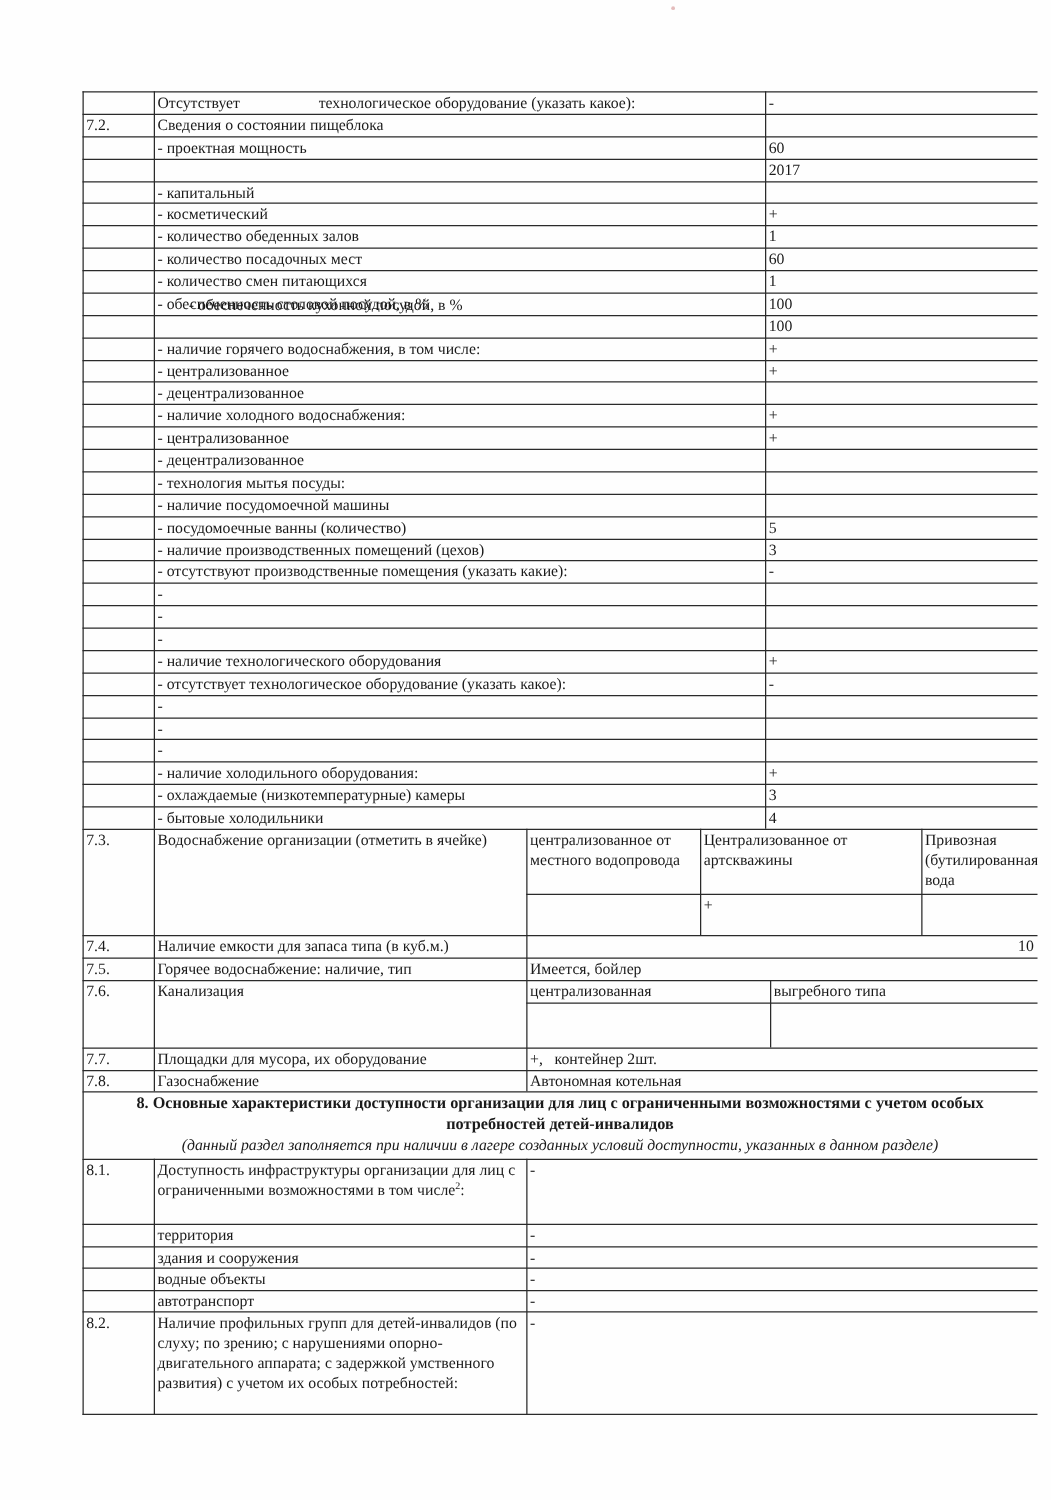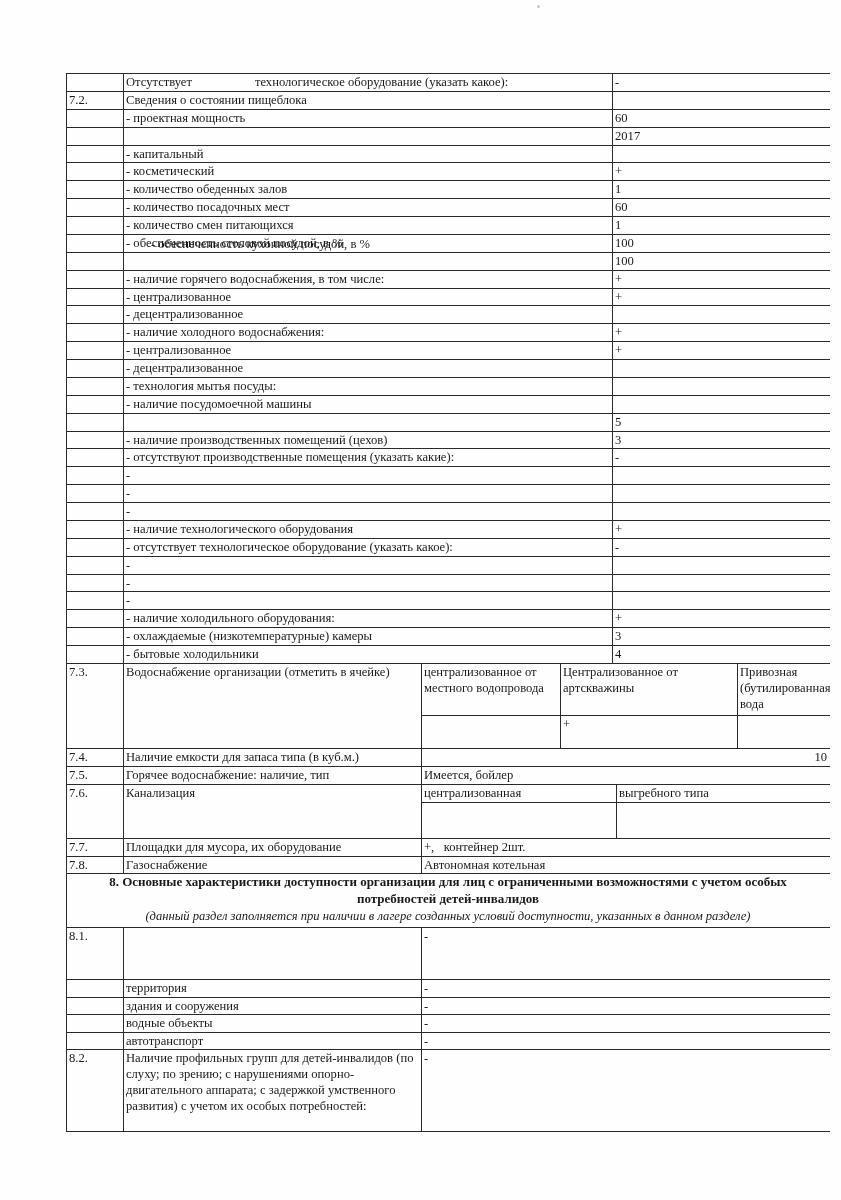--- a/index.html
+++ b/index.html
@@ -91,20 +91,21 @@
     <div class="hline" style="left: 66px; width: 764px; top: 377px;"></div>
     <div class="cell" style="left: 66px; top: 377.939px; width: 57px; height: 17.8788px;"></div>
     <div class="cell" style="left: 123px; top: 377.939px; width: 489px; height: 17.8788px; white-space: pre;">- технология мытья посуды:</div>
     <div class="cell" style="left: 612px; top: 377.939px; width: 218px; height: 17.8788px;"></div>
     <div class="hline" style="left: 66px; width: 764px; top: 395px;"></div>
     <div class="cell" style="left: 66px; top: 395.818px; width: 57px; height: 17.8788px;"></div>
     <div class="cell" style="left: 123px; top: 395.818px; width: 489px; height: 17.8788px; white-space: pre;">- наличие посудомоечной машины</div>
     <div class="cell" style="left: 612px; top: 395.818px; width: 218px; height: 17.8788px;"></div>
     <div class="hline" style="left: 66px; width: 764px; top: 413px;"></div>
     <div class="cell" style="left: 66px; top: 413.697px; width: 57px; height: 17.8788px;"></div>
+    <div class="cell" style="left: 123px; top: 413.697px; width: 489px; height: 17.8788px; white-space: pre;">- посудомоечные ванны (количество)</div>
     <div class="cell" style="left: 612px; top: 413.697px; width: 218px; height: 17.8788px;">5</div>
     <div class="hline" style="left: 66px; width: 764px; top: 431px;"></div>
     <div class="cell" style="left: 66px; top: 431.576px; width: 57px; height: 17.8788px;"></div>
     <div class="cell" style="left: 123px; top: 431.576px; width: 489px; height: 17.8788px; white-space: pre;">- наличие производственных помещений (цехов)</div>
     <div class="cell" style="left: 612px; top: 431.576px; width: 218px; height: 17.8788px;">3</div>
     <div class="hline" style="left: 66px; width: 764px; top: 448px;"></div>
     <div class="cell" style="left: 66px; top: 449.455px; width: 57px; height: 17.8788px;"></div>
     <div class="cell" style="left: 123px; top: 449.455px; width: 489px; height: 17.8788px; white-space: pre;">- отсутствуют производственные помещения (указать какие):</div>
     <div class="cell" style="left: 612px; top: 449.455px; width: 218px; height: 17.8788px;">-</div>
     <div class="hline" style="left: 66px; width: 764px; top: 466px;"></div>
@@ -193,20 +194,21 @@
     <div class="hline" style="left: 66px; width: 764px; top: 873px;"></div>
     <div class="vline" style="left: 66px; top: 663px; height: 210px;"></div>
     <div class="vline" style="left: 123px; top: 663px; height: 210px;"></div>
     <div class="vline" style="left: 421px; top: 748px; height: 125px;"></div>
     <div class="cell" style="left: 66px; top: 874px; width: 764px; height: 18px; text-align: center; font-weight: bold; font-size: 13px;">8. Основные характеристики доступности организации для лиц с ограниченными возможностями с учетом особых</div>
     <div class="cell" style="left: 66px; top: 908px; width: 764px; height: 18px; text-align: center; font-style: italic;">(данный раздел заполняется при наличии в лагере созданных условий доступности, указанных в данном разделе)</div>
     <div class="cell" style="left: 66px; top: 891px; width: 764px; height: 18px; text-align: center; font-weight: bold; font-size: 13px;">потребностей детей-инвалидов</div>
     <div class="vline" style="left: 66px; top: 873px; height: 54px;"></div>
     <div class="hline" style="left: 66px; width: 764px; top: 927px;"></div>
     <div class="cell" style="left: 66px; top: 928px; width: 57px; height: 17px;">8.1.</div>
+    <div class="cell wrap" style="left: 123px; top: 928px; width: 298px; height: 50px;"><span>Доступность инфраструктуры организации для лиц с ограниченными возможностями в том числе</span><sup>2</sup><span>:</span></div>
     <div class="cell" style="left: 421px; top: 928px; width: 409px; height: 17px;">-</div>
     <div class="hline" style="left: 66px; width: 764px; top: 979px;"></div>
     <div class="cell" style="left: 123px; top: 980px; width: 298px; height: 17px;">территория</div>
     <div class="cell" style="left: 421px; top: 980px; width: 409px; height: 17px;">-</div>
     <div class="hline" style="left: 66px; width: 764px; top: 997px;"></div>
     <div class="cell" style="left: 123px; top: 997.5px; width: 298px; height: 17px;">здания и сооружения</div>
     <div class="cell" style="left: 421px; top: 997.5px; width: 409px; height: 17px;">-</div>
     <div class="hline" style="left: 66px; width: 764px; top: 1014px;"></div>
     <div class="cell" style="left: 123px; top: 1015px; width: 298px; height: 17px;">водные объекты</div>
     <div class="cell" style="left: 421px; top: 1015px; width: 409px; height: 17px;">-</div>

